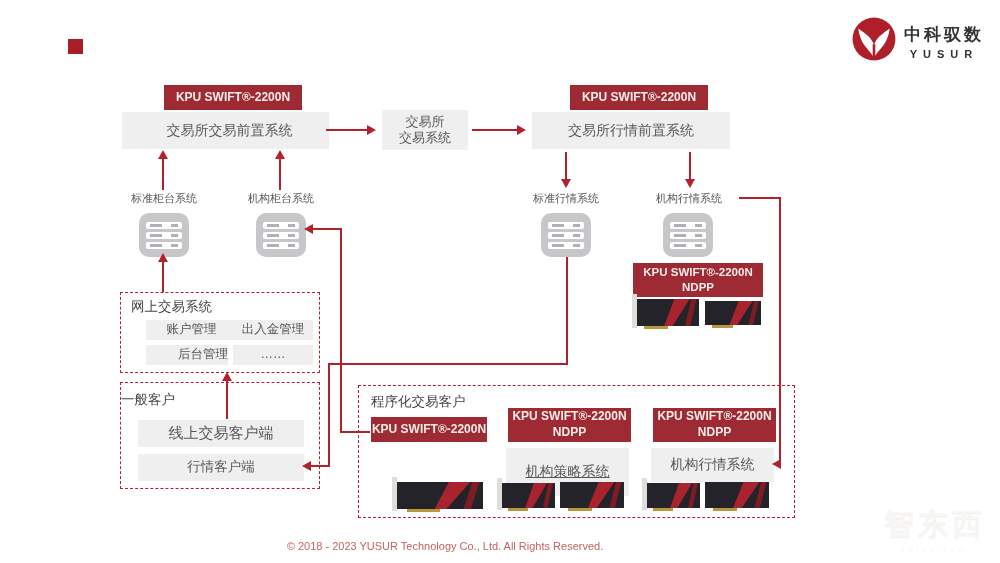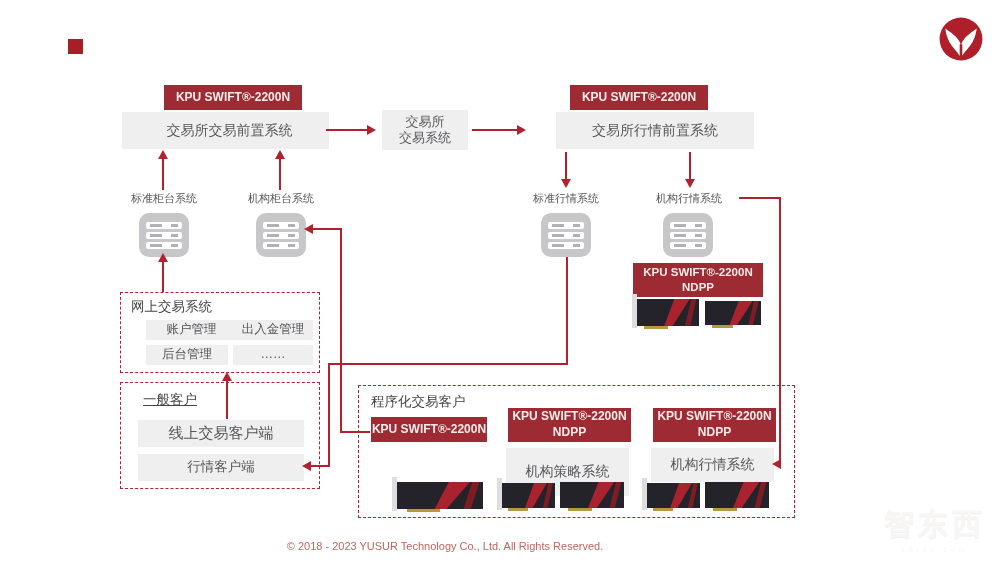--- a/index.html
+++ b/index.html
@@ -56,40 +56,44 @@
 
   <div class="title-bullet"></div>
   <div class="logo">
     <span>
       <svg viewBox="0 0 44 44" width="46" height="46">
         <circle cx="22" cy="22" r="20.5" fill="#AE1F2A"></circle>
         <path d="M22 40 C17 31 9 28 7 12 C14 17 20 21 22 28 C24 21 30 17 37 12 C35 28 27 31 22 40 Z" fill="#ffffff"></path>
         <path d="M22 40 L22 27" stroke="#AE1F2A" stroke-width="2.5"></path>
       </svg>
     </span>
+    <span class="logo-text">
+      <span class="logo-cn">中科驭数</span>
+      <span class="logo-en">YUSUR</span>
+    </span>
   </div>
 
   <div class="badge" style="left:164px;top:85px;width:138px;height:25px;">
     <span>KPU SWIFT®-2200N</span>
   </div>
   <div class="gbox" style="left:122px;top:112px;width:199px;height:37px;padding-left:8px;">
     <span>交易所交易前置系统</span>
   </div>
   <div class="hline" style="left:326px;top:129px;width:43px;"></div>
   <div class="ah ah-right" style="left:367px;top:125px;"></div>
   <div class="gbox" style="left:382px;top:110px;width:86px;height:40px;font-size:13px;">
     <span>交易所</span>
     <span>交易系统</span>
   </div>
   <div class="hline" style="left:472px;top:129px;width:47px;"></div>
   <div class="ah ah-right" style="left:517px;top:125px;"></div>
   <div class="badge" style="left:570px;top:85px;width:138px;height:25px;">
     <span>KPU SWIFT®-2200N</span>
   </div>
-  <div class="gbox" style="left:532px;top:112px;width:198px;height:37px;margin-left:24px;">
+  <div class="gbox" style="left:532px;top:112px;width:198px;height:37px;">
     <span>交易所行情前置系统</span>
   </div>
 
   <div class="vline" style="left:162px;top:158px;height:32px;"></div>
   <div class="ah ah-up" style="left:158px;top:150px;"></div>
   <div class="vline" style="left:279px;top:158px;height:32px;"></div>
   <div class="ah ah-up" style="left:275px;top:150px;"></div>
   <div class="vline" style="left:565px;top:152px;height:28px;"></div>
   <div class="ah ah-down" style="left:561px;top:179px;"></div>
   <div class="vline" style="left:689px;top:152px;height:28px;"></div>
@@ -135,30 +139,30 @@
     </div>
 
   <div class="dashed" style="left:120px;top:292px;width:200px;height:81px;">
     <div class="dtitle" style="left:10px;top:5px;">网上交易系统</div>
     <div class="gbox" style="left:25px;top:27px;width:91px;height:20px;font-size:12.5px;">
         <span>账户管理</span>
       </div>
     <div class="gbox" style="left:112px;top:27px;width:80px;height:20px;font-size:12.5px;">
         <span>出入金管理</span>
       </div>
-    <div class="gbox" style="left:25px;top:52px;width:82px;height:20px;font-size:12.5px;">
+    <div class="gbox" style="left:25px;top:52px;width:82px;height:20px;font-size:12.5px;align-items:flex-end;">
         <span>后台管理</span>
       </div>
     <div class="gbox" style="left:112px;top:52px;width:80px;height:20px;font-size:12.5px;">
         <span>……</span>
       </div>
   </div>
 
   <div class="dashed" style="left:120px;top:382px;width:200px;height:107px;">
-    <div class="dtitle" style="left:22px;top:8px;text-decoration:underline;">一般客户</div>
+    <div class="dtitle" style="left:0;top:8px;">一般客户</div>
     <div class="gbox" style="left:17px;top:37px;width:166px;height:27px;font-size:15px;">
         <span>线上交易客户端</span>
       </div>
     <div class="gbox" style="left:17px;top:71px;width:166px;height:27px;font-size:13.5px;">
         <span>行情客户端</span>
       </div>
   </div>
 
   <div class="vline" style="left:162px;top:260px;height:32px;"></div>
   <div class="ah ah-up" style="left:158px;top:253px;"></div>
@@ -173,21 +177,21 @@
     </div>
     <div class="card bracket" style="left:38px;top:96px;width:86px;height:27px;">
         <span class="sw1"></span>
         <span class="sw2"></span>
       </div>
 
     <div class="badge" style="left:149px;top:22px;width:123px;height:34px;">
       <span>KPU SWIFT®-2200N</span>
       <span>NDPP</span>
     </div>
-    <div class="gbox" style="left:147px;top:62px;width:123px;height:48px;">
+    <div class="gbox" style="left:147px;top:62px;width:123px;height:48px;text-decoration:underline;">
         <span>机构策略系统</span>
       </div>
     <div class="card bracket" style="left:143px;top:97px;width:53px;height:25px;">
         <span class="sw1"></span>
         <span class="sw2"></span>
       </div>
     <div class="card" style="left:201px;top:96px;width:64px;height:26px;">
         <span class="sw1"></span>
         <span class="sw2"></span>
       </div>

